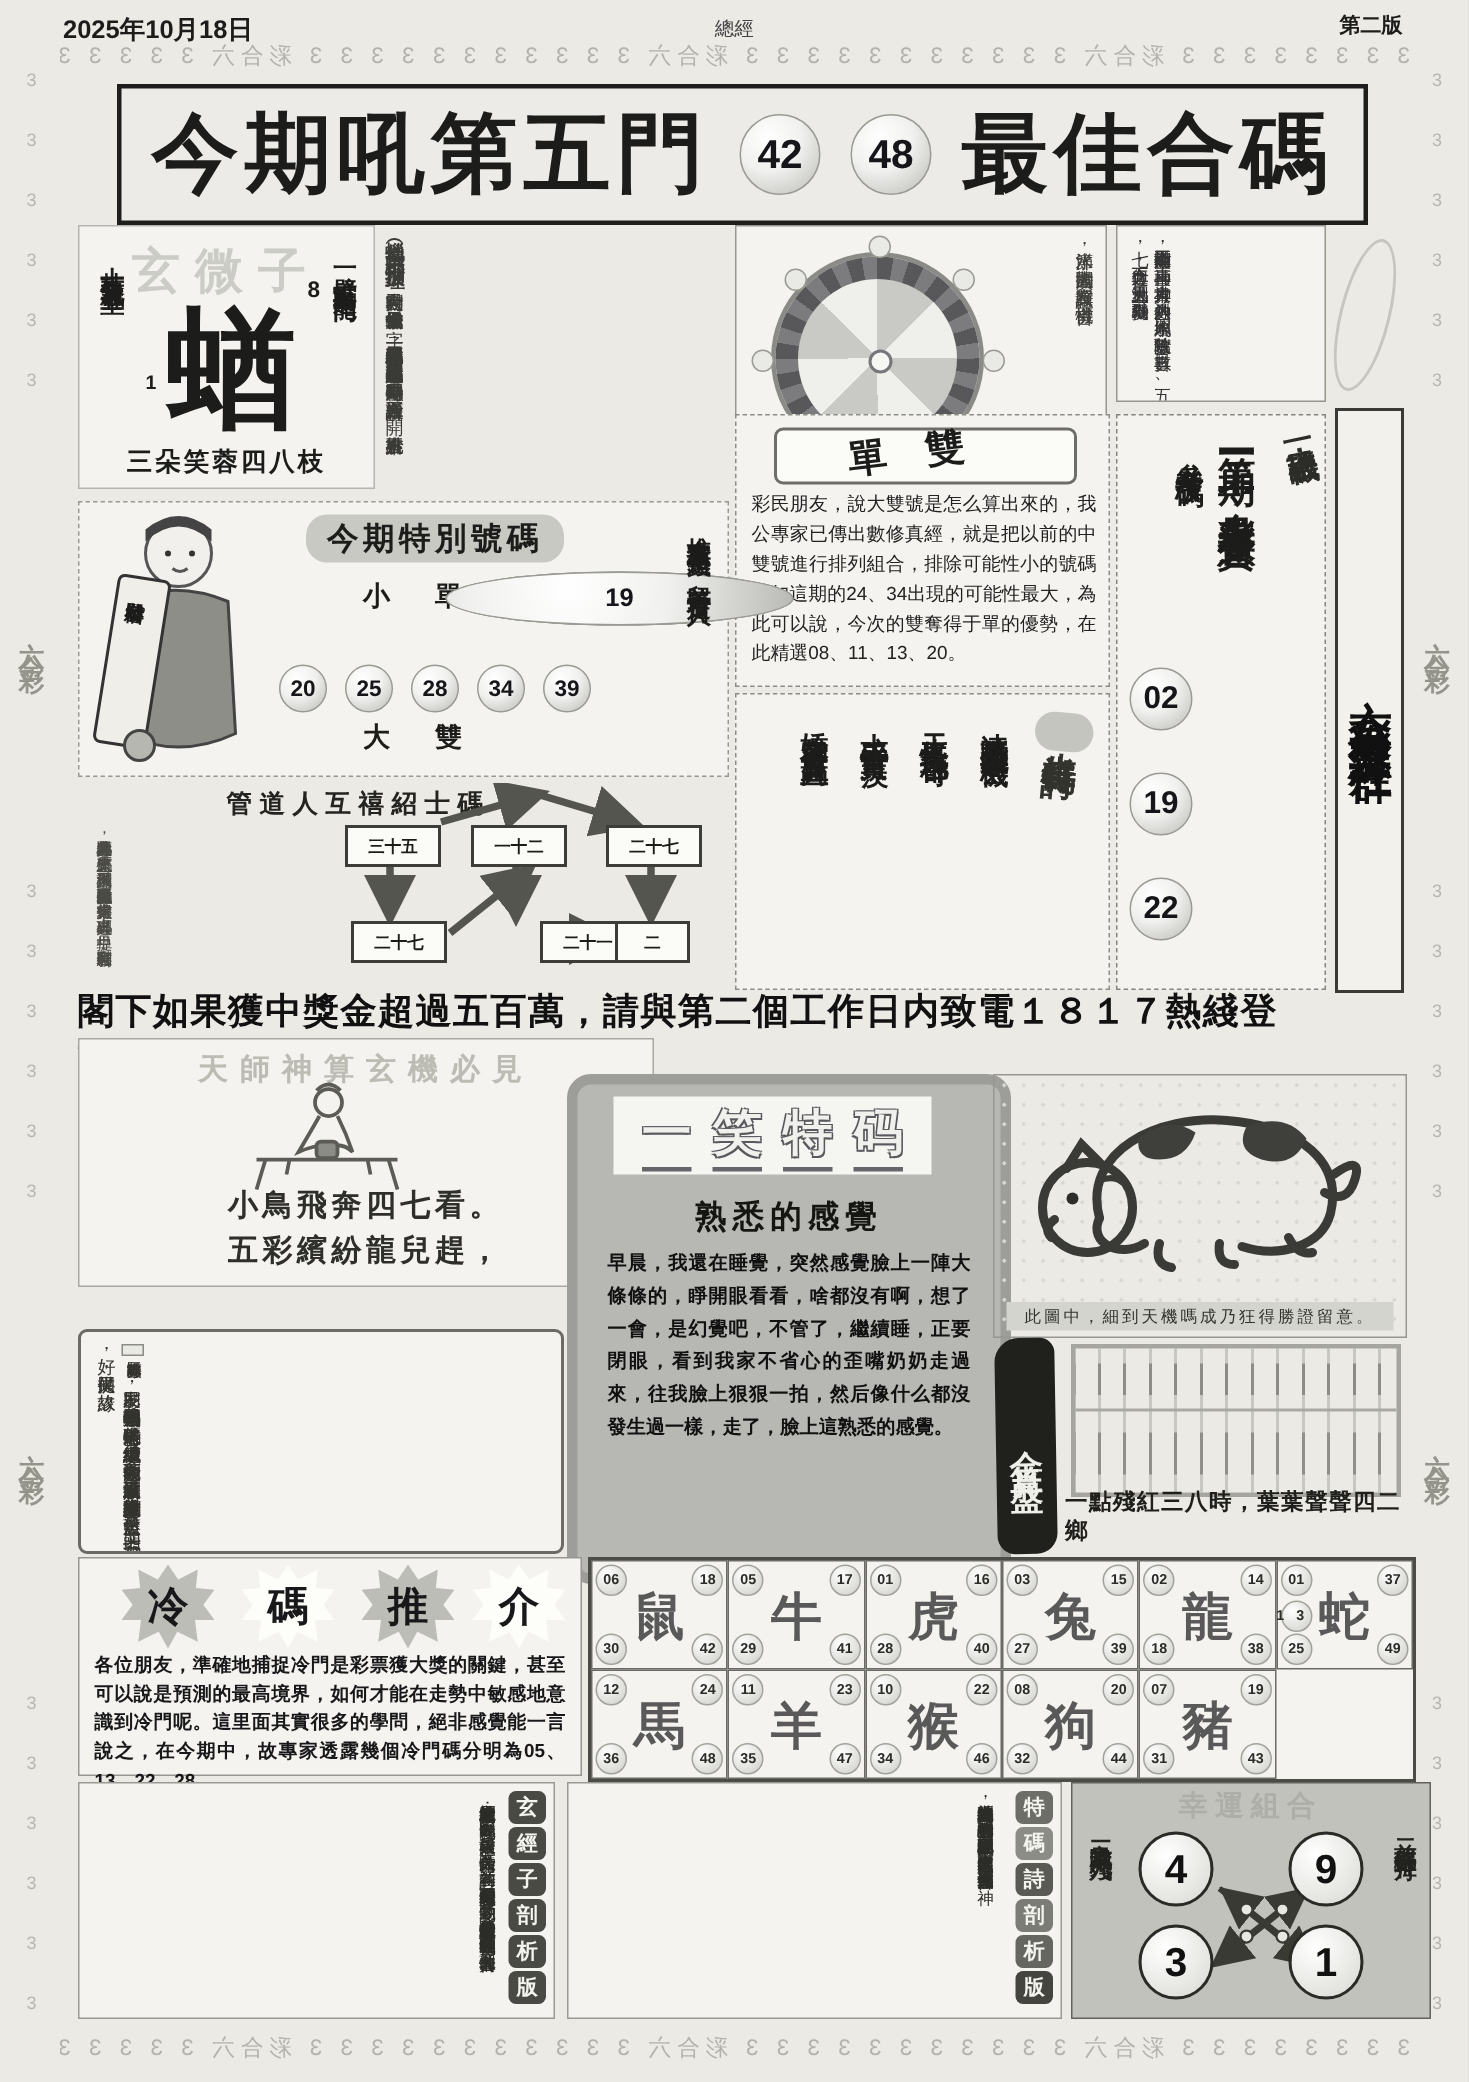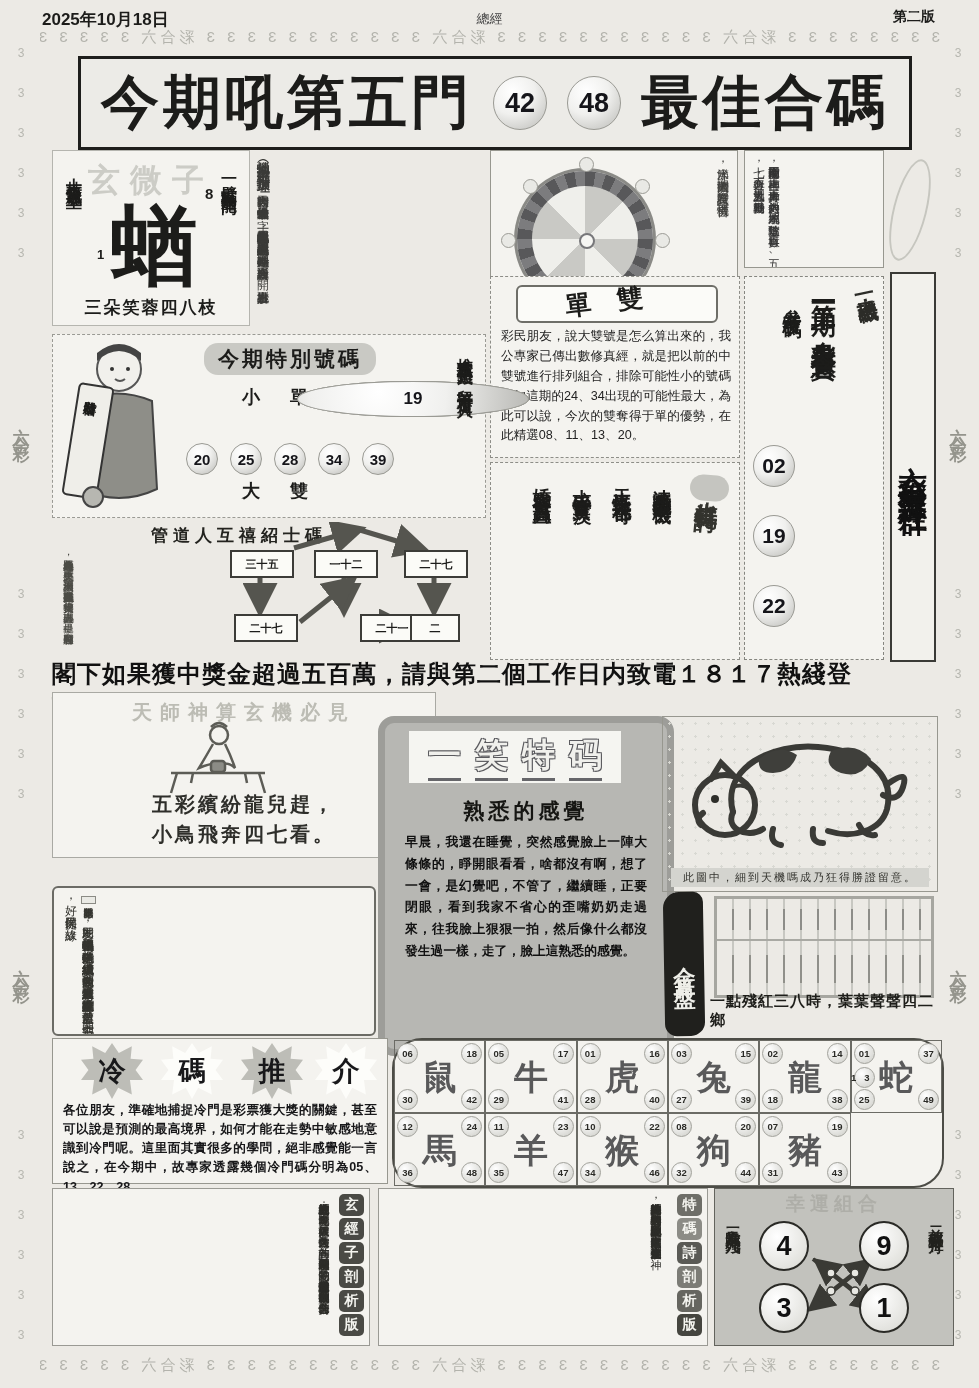--- a/index.html
+++ b/index.html
@@ -330,22 +330,22 @@
       <g stroke="#5c5c56" stroke-width="2.5" fill="none">
         <circle cx="66" cy="14" r="9"></circle>
         <path d="M58,6 q8,-8 16,0"></path>
         <path d="M60,23 q-8,14 -14,24 q14,-6 22,-4 q8,-2 14,4 q-4,-12 -10,-24"></path>
         <path d="M18,52 L112,52"></path>
         <path d="M24,52 L18,72 M106,52 L112,72 M40,52 L38,62 M92,52 L94,62"></path>
         <rect x="58" y="40" width="14" height="11" rx="3" fill="#8c8c86"></rect>
       </g>
     </svg>
     <div class="poem">
+      <div>小鳥飛奔四七看。</div>
       <div>五彩繽紛龍兒趕，</div>
-      <div>小鳥飛奔四七看。</div>
     </div>
   </div>
 
   <div id="cm" class="box">
     <div class="v">
       <span class="lab">呼籲彩民支持本版</span>
       <span>彩民朋友，本輯上期報刊中得了幾個平碼，雖然未能送中特碼，但總算繼續交出了成績，希望今期的色波方面，見到紅波重新爆發出水，今次本欄重點推介藍綠波，自然是藍波了，四六七三號，一看好，同又提供，故緣。</span>
     </div>
   </div>
 
@@ -392,21 +392,21 @@
   </div>
 
   <div id="lm" class="box">
     <div class="burst a" style="left:28px;">冷</div>
     <div class="burst b" style="left:108px;">碼</div>
     <div class="burst a" style="left:188px;">推</div>
     <div class="burst b" style="left:262px;">介</div>
     <div class="txt">各位朋友，準確地捕捉冷門是彩票獲大獎的關鍵，甚至可以說是預測的最高境界，如何才能在走勢中敏感地意識到冷門呢。這里面其實很多的學問，絕非感覺能一言說之，在今期中，故專家透露幾個冷門碼分明為05、13、22、28。</div>
   </div>
 
-  <div id="zg" style="position:absolute;border-radius:30px;">
+  <div id="zg" style="position:absolute;">
     <div class="zcell">
       <span class="zn tl">06</span>
       <span class="zn tr">18</span>
       <span class="zanimal">鼠</span>
       <span class="zn bl">30</span>
       <span class="zn br">42</span>
     </div>
     <div class="zcell">
       <span class="zn tl">05</span>
       <span class="zn tr">17</span>

